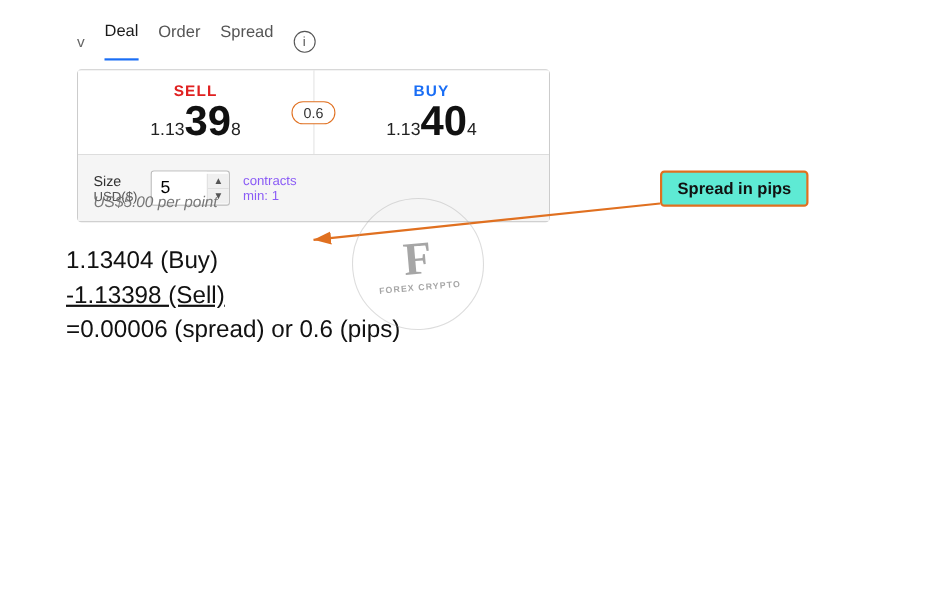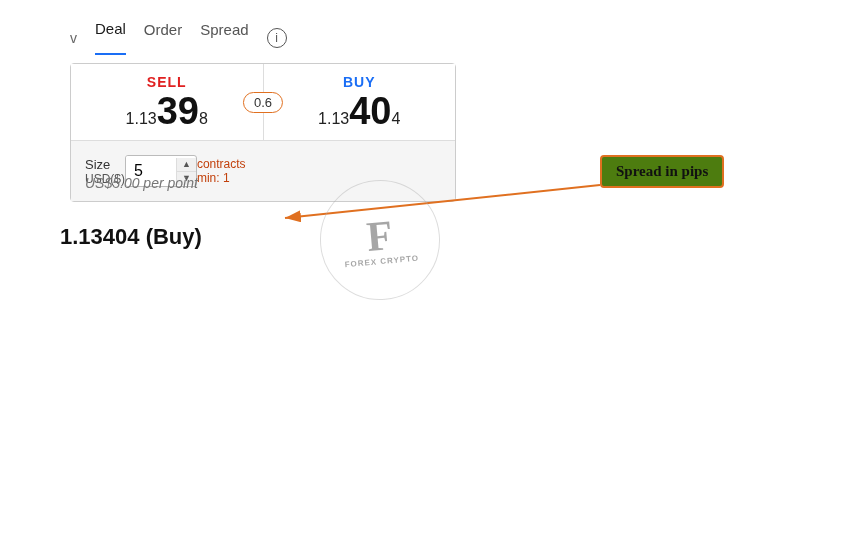--- a/index.html
+++ b/index.html
@@ -58,21 +58,21 @@
       font-size: 12px;
       color: #555;
       cursor: pointer;
     }
 
     
     .trading-widget {
       border: 1px solid #ccc;
       border-radius: 4px;
       background: #f5f5f5;
-      width: 386px;
+      width: 430px;
       margin-left: 40px;
       position: relative;
     }
 
     
     .price-row {
       display: flex;
       border-bottom: 1px solid #ddd;
     }
 
@@ -144,20 +144,21 @@
       color: #333;
       z-index: 10;
     }
 
     
     .size-row {
       display: flex;
       align-items: center;
       padding: 10px 14px;
       background: #f5f5f5;
+      gap: 12px;
     }
 
     .size-label-group {
       display: flex;
       flex-direction: column;
     }
 
     .size-label {
       font-size: 13px;
       color: #333;
@@ -204,46 +205,45 @@
     }
 
     .size-arrow:first-child {
       border-bottom: 1px solid #ddd;
     }
 
     .contracts-info {
       display: flex;
       flex-direction: column;
       font-size: 12px;
-      color: #c2410c;
+      color: #8b5cf6;
     }
 
     .per-point {
       font-size: 14px;
       color: #777;
       font-style: italic;
       position: absolute;
       bottom: 10px;
       left: 14px;
     }
 
     
     .annotation-box {
       position: absolute;
       top: 155px;
       left: 600px;
-      background: #4d7c0f;
+      background: #5eead4;
       border: 2px solid #e07020;
       border-radius: 4px;
       padding: 6px 14px;
       font-size: 15px;
       font-weight: bold;
       color: #111;
       white-space: nowrap;
-      font-family: Liberation Serif, serif;
     }
 
     
     .arrow-svg {
       position: absolute;
       top: 0;
       left: 0;
       width: 851px;
       height: 557px;
       pointer-events: none;
@@ -282,21 +282,21 @@
     }
 
     
     .bottom-annotations {
       margin-top: 20px;
       margin-left: 30px;
     }
 
     .annotation-line {
       font-size: 22px;
-      font-weight: bold;
+      font-weight: normal;
       color: #111;
       line-height: 1.4;
     }
 
     .annotation-line.underlined {
       text-decoration: underline;
       color: #111;
     }
   </style>
 </head>
@@ -356,20 +356,22 @@
         <span>contracts</span>
         <span>min: 1</span>
       </div>
 
       <span class="per-point">US$5.00 per point</span>
     </div>
   </div>
 
   <div class="bottom-annotations">
     <div class="annotation-line">1.13404 (Buy)</div>
+    <div class="annotation-line underlined">-1.13398 (Sell)</div>
+    <div class="annotation-line">=0.00006 (spread) or 0.6 (pips)</div>
   </div>
 </div>
 
 <div class="annotation-box">Spread in pips</div>
 
 <svg class="arrow-svg">
 
   <line x1="600" y1="185" x2="285" y2="218" stroke="#e07020" stroke-width="2" marker-end="url(#arrowhead)"></line>
   <defs>
     <marker id="arrowhead" markerWidth="8" markerHeight="6" refX="8" refY="3" orient="auto">

